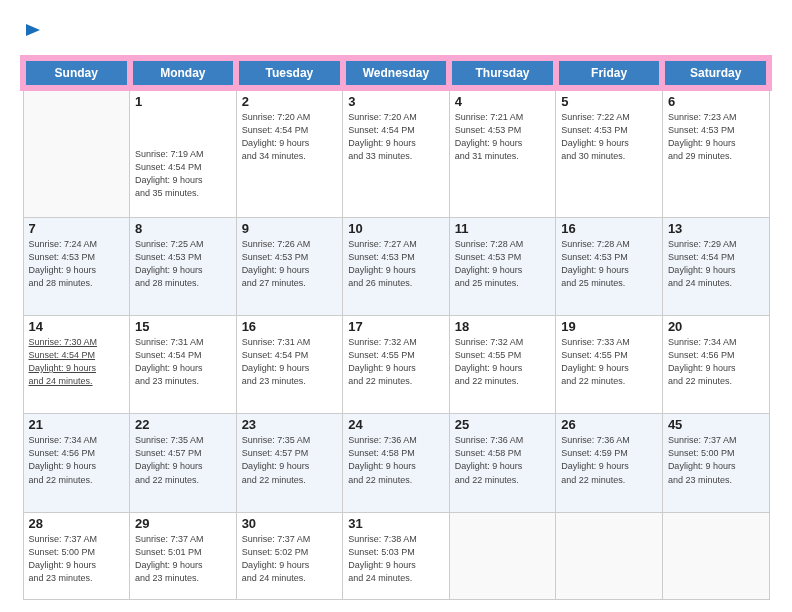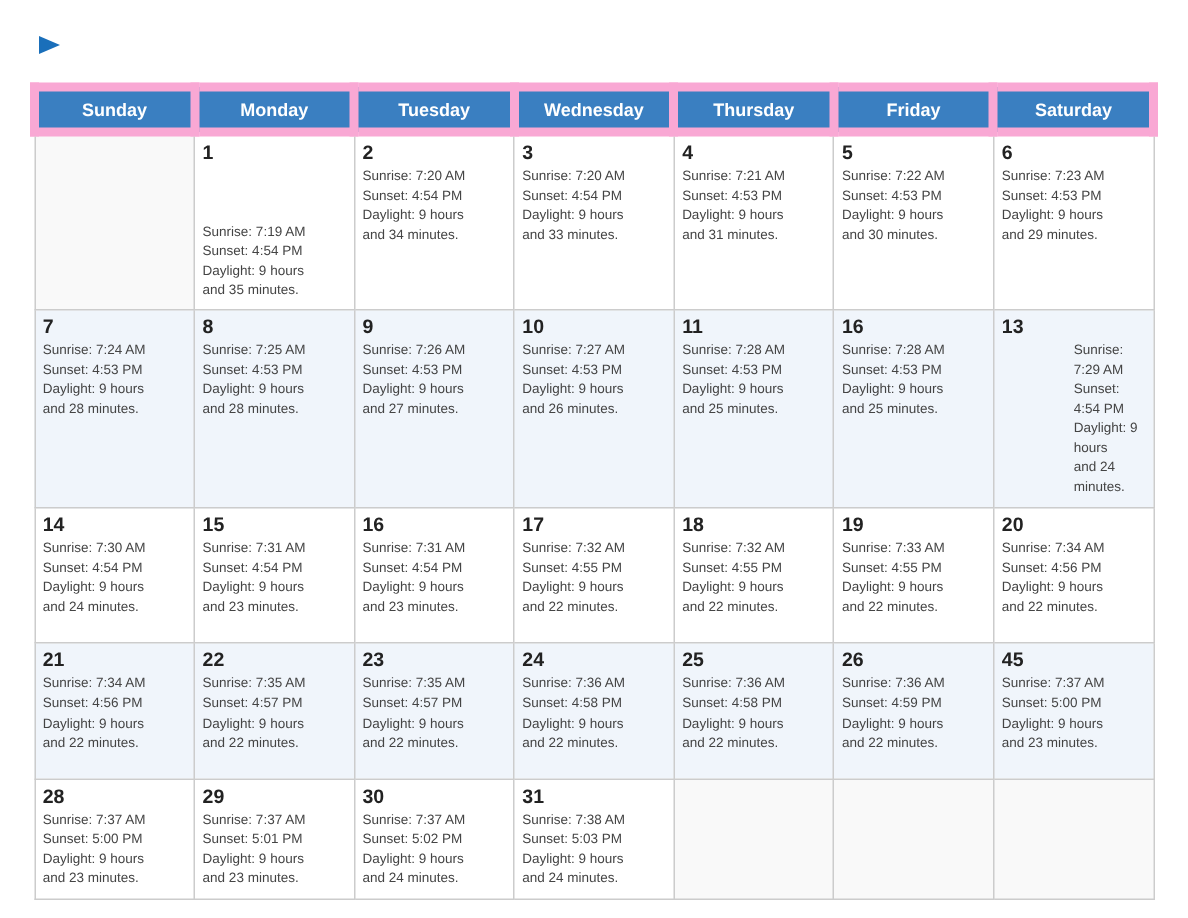--- a/index.html
+++ b/index.html
@@ -220,30 +220,30 @@
           </td>
           <td>
             <span class="day-number">16</span>
             <div class="day-info" style="white-space: pre-line;">Sunrise: 7:28 AM
 Sunset: 4:53 PM
 Daylight: 9 hours
 and 25 minutes.</div>
           </td>
           <td>
             <span class="day-number">13</span>
-            <div class="day-info" style="white-space: pre-line; margin-left: 48px;">Sunrise: 7:29 AM
+            <div class="day-info" style="white-space: pre-line;">Sunrise: 7:29 AM
 Sunset: 4:54 PM
 Daylight: 9 hours
 and 24 minutes.</div>
           </td>
         </tr>
         <tr>
           <td>
             <span class="day-number">14</span>
-            <div class="day-info" style="white-space: pre-line;">Sunrise: 7:30 AM
+            <div class="day-info" style="white-space: pre-line; text-decoration: underline;">Sunrise: 7:30 AM
 Sunset: 4:54 PM
 Daylight: 9 hours
 and 24 minutes.</div>
           </td>
           <td>
             <span class="day-number">15</span>
             <div class="day-info" style="white-space: pre-line;">Sunrise: 7:31 AM
 Sunset: 4:54 PM
 Daylight: 9 hours
 and 23 minutes.</div>

